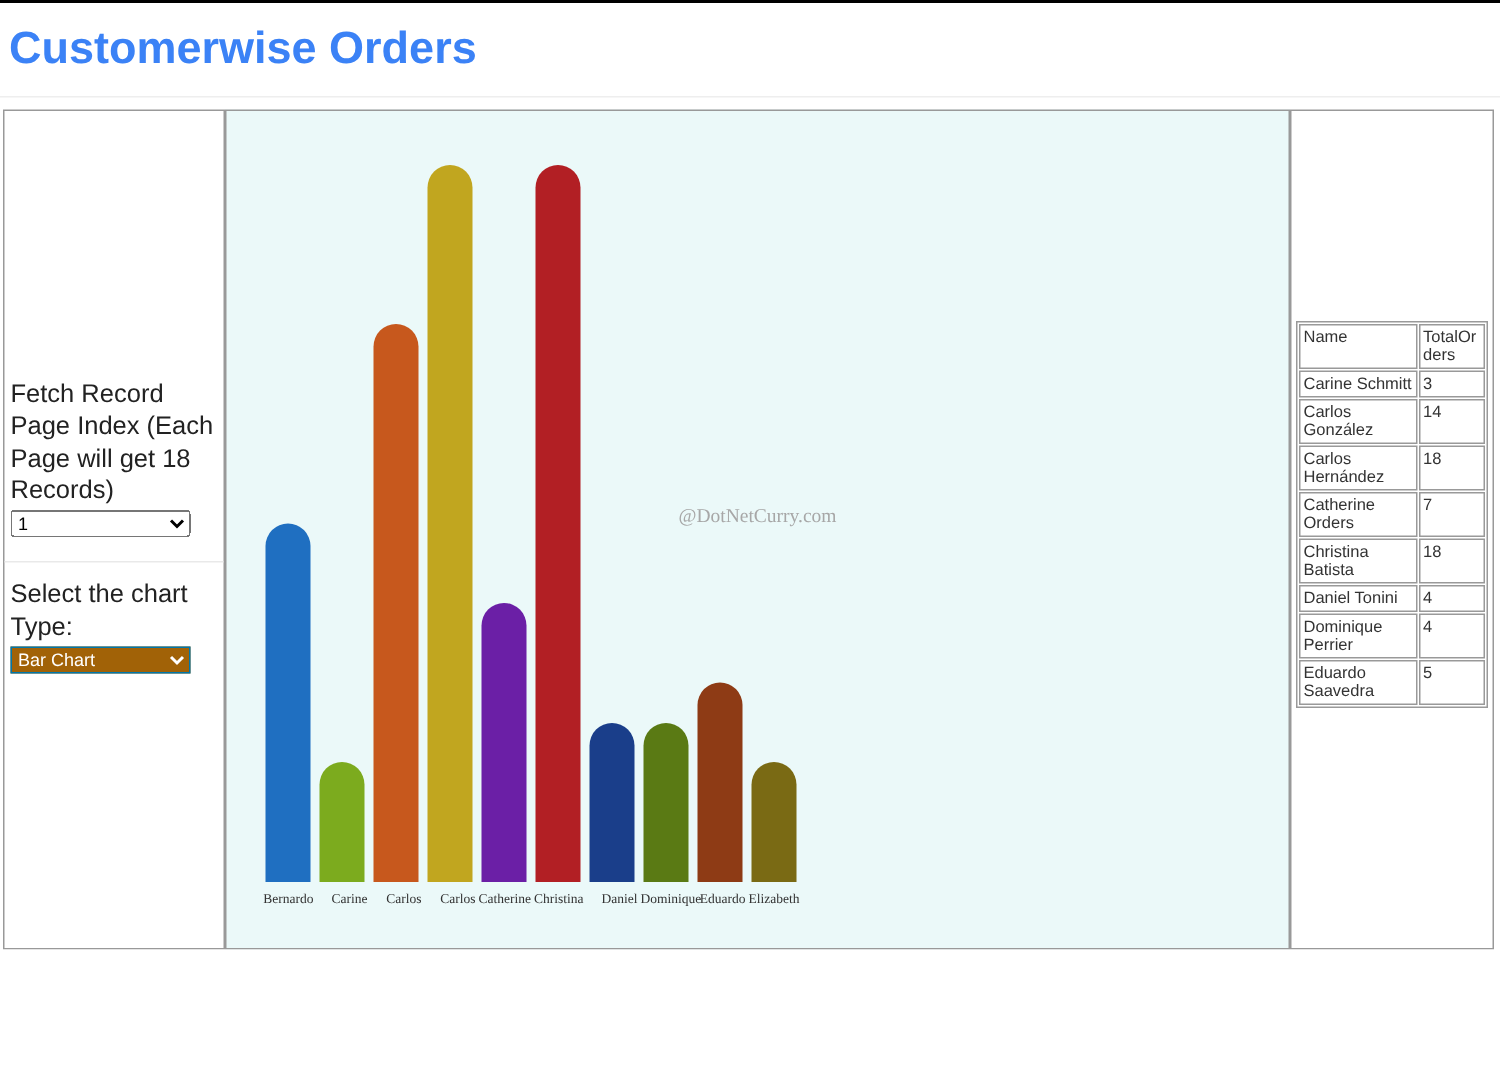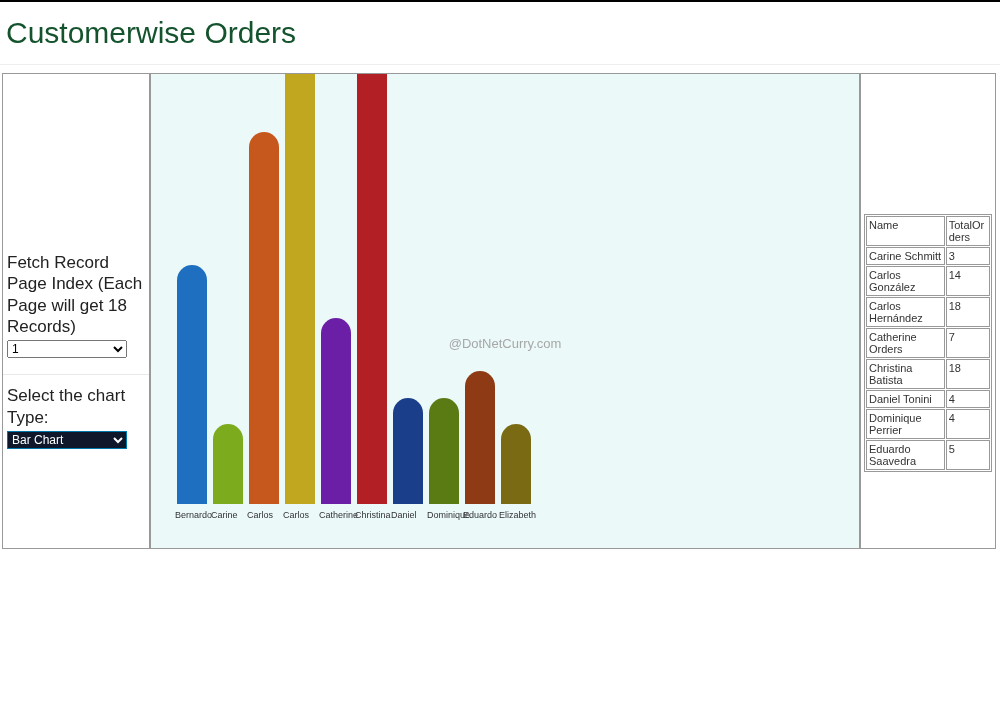--- a/index.html
+++ b/index.html
@@ -7,39 +7,39 @@
     margin: 0;
     font-family: Arial, Helvetica, sans-serif;
     background: #fff;
     color: #333;
   }
   .top-rule {
     border-top: 2px solid #000;
     margin: 0;
   }
   h1 {
-    font-weight: 400;
+    font-weight: 700;
     font-size: 30px;
     margin: 14px 0 14px 6px;
-    color: #14532d;
+    color: #3b82f6;
   }
   .title-underline {
     border-top: 1px solid #eee;
     margin: 0 0 8px 0;
   }
   .layout {
     display: grid;
     grid-template-columns: 148px 710px 136px;
     gap: 0;
     border-collapse: collapse;
     margin-left: 2px;
   }
   .panel {
     border: 1px solid #999;
-    height: 476px;
+    height: 560px;
     position: relative;
   }
   .left {
     padding: 8px 0 0 0;
     font-size: 17px;
     line-height: 1.25;
     color: #222;
   }
   .left .control-block { padding: 0 4px 6px 4px; }
   .left select {
@@ -47,36 +47,37 @@
     font-size: 12px;
     margin-top: 2px;
   }
   .control-sep {
     border-top: 1px solid #e9e9e9;
     margin: 10px 0;
   }
   .left .spacer-big { height: 170px; }
   .left .chart-label { font-size: 17px; line-height: 1.25; }
   select.blue {
-    background: #0f172a;
+    background: #a16207;
     color: #fff;
     border: 1px solid #0077aa;
     width: 120px;
     font-size: 12px;
     height: 18px;
   }
 
   .center {
     background: #ebf9f9;
     overflow: hidden;
   }
   .chart-area {
     position: relative;
     width: 100%;
     height: 100%;
+    font-family: Liberation Serif, serif;
   }
   .watermark {
     position: absolute;
     top: 262px;
     left: 50%;
     transform: translateX(-50%);
     font-size: 13px;
     color: #a7a7a7;
     pointer-events: none;
   }
@@ -105,21 +106,21 @@
     position: absolute;
     left: 24px;
     bottom: 28px;
     display: flex;
     gap: 2px;
   }
   .x-label {
     width: 34px;
     font-size: 9px;
     color: #333;
-    text-align: left;
+    text-align: right;
     white-space: nowrap;
     overflow: visible;
   }
 
   .right {
     padding: 140px 3px 0 3px;
     font-size: 12px;
     color: #333;
   }
   table.data {

